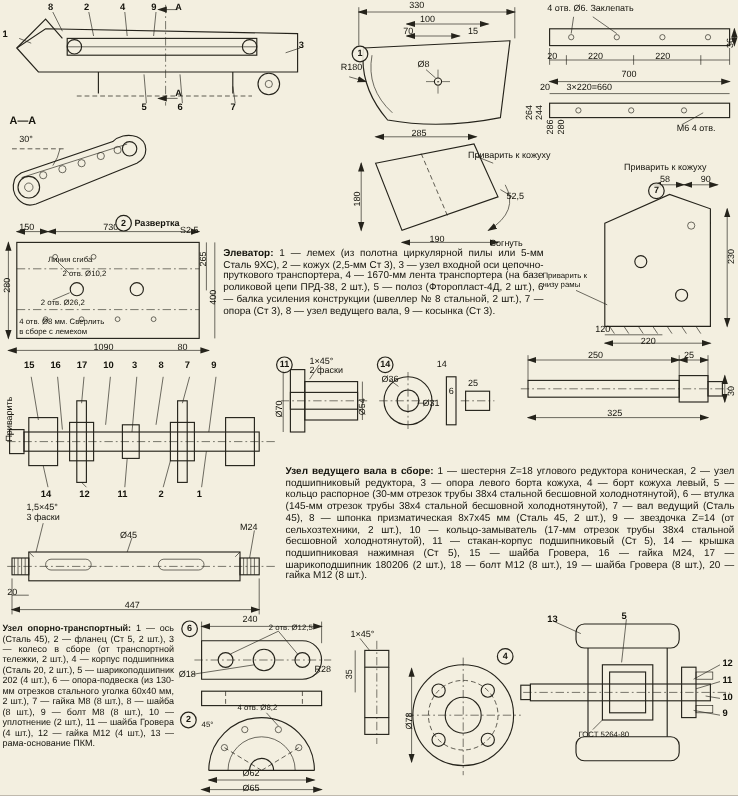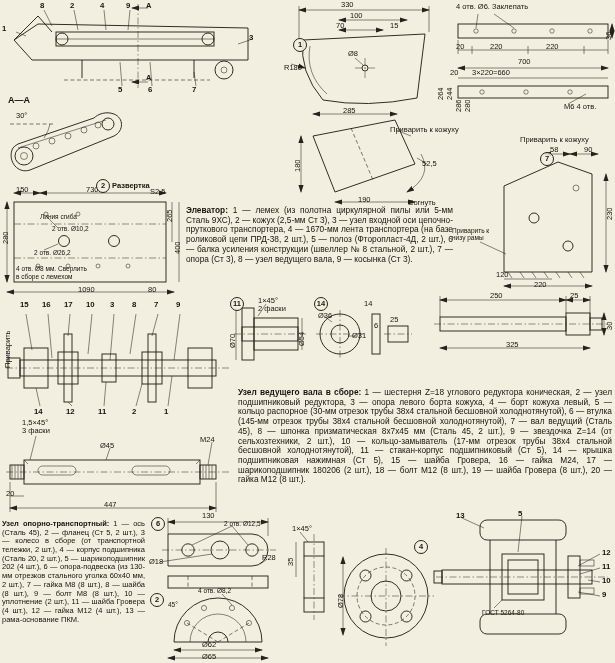--- a/index.html
+++ b/index.html
@@ -356,21 +356,21 @@
   <span class="pn" style="left:118px;top:85px">5</span>
   <span class="pn" style="left:148px;top:85px">6</span>
   <span class="pn" style="left:192px;top:85px">7</span>
   <span class="pn" style="left:2px;top:24px">1</span>
 
   <div class="co" style="left:293px;top:38px">1</div>
   <span class="lbl" style="left:341px;top:1px">330</span>
   <span class="lbl" style="left:350px;top:12px">100</span>
   <span class="lbl" style="left:336px;top:22px">70</span>
   <span class="lbl" style="left:390px;top:22px">15</span>
-  <span class="lbl" style="left:284px;top:64px">R180</span>
+  <span class="lbl" style="left:284px;top:52px">R180</span>
   <span class="lbl" style="left:348px;top:50px">Ø8</span>
   <span class="lbl v" style="left:437px;top:100px">264</span>
   <span class="lbl v" style="left:446px;top:100px">244</span>
   <span class="lbl v" style="left:455px;top:112px">286</span>
   <span class="lbl v" style="left:464px;top:112px">280</span>
 
   <span class="lbl" style="left:456px;top:3px">4 отв. Ø6. Заклепать</span>
   <span class="lbl" style="left:456px;top:43px">20</span>
   <span class="lbl" style="left:490px;top:43px">220</span>
   <span class="lbl" style="left:546px;top:43px">220</span>
@@ -445,21 +445,21 @@
   <span class="pn" style="left:164px;top:407px">1</span>
 
   <span class="lbl" style="left:22px;top:419px">1,5×45°</span>
   <span class="lbl" style="left:22px;top:427px">3 фаски</span>
   <span class="lbl" style="left:100px;top:442px">Ø45</span>
   <span class="lbl" style="left:200px;top:436px">М24</span>
   <span class="lbl" style="left:6px;top:490px">20</span>
   <span class="lbl" style="left:104px;top:501px">447</span>
 
   <div class="co" style="left:151px;top:517px">6</div>
-  <span class="lbl" style="left:202px;top:512px">130</span>
+  <span class="lbl" style="left:202px;top:512px">240</span>
   <span class="lbl s" style="left:224px;top:521px">2 отв. Ø12,5</span>
   <span class="lbl" style="left:149px;top:558px">Ø18</span>
   <span class="lbl" style="left:262px;top:554px">R28</span>
 
   <div class="co" style="left:150px;top:593px">2</div>
   <span class="lbl s" style="left:198px;top:588px">4 отв. Ø8,2</span>
   <span class="lbl s" style="left:168px;top:602px">45°</span>
   <span class="lbl" style="left:202px;top:641px">Ø62</span>
   <span class="lbl" style="left:202px;top:653px">Ø65</span>
 

